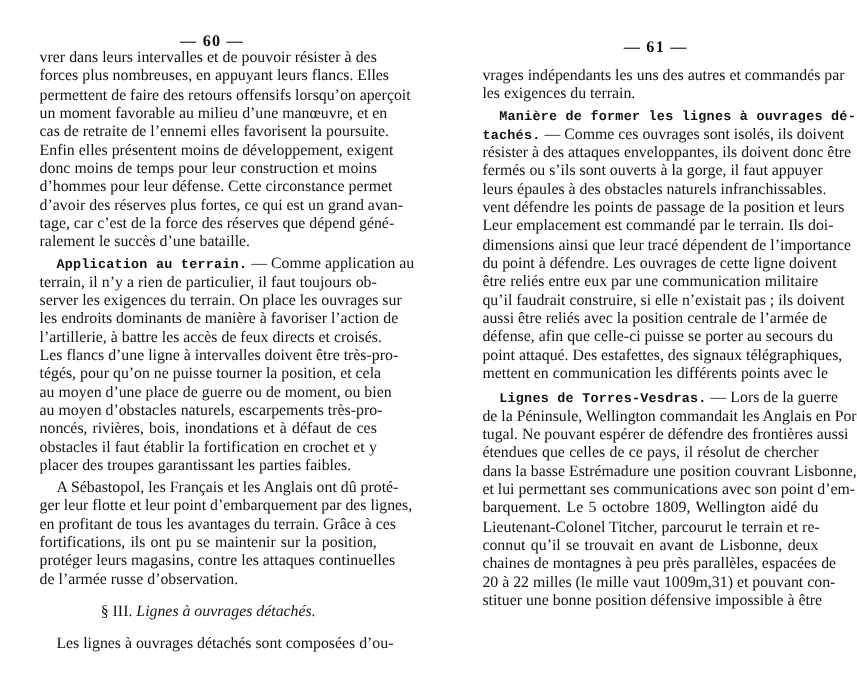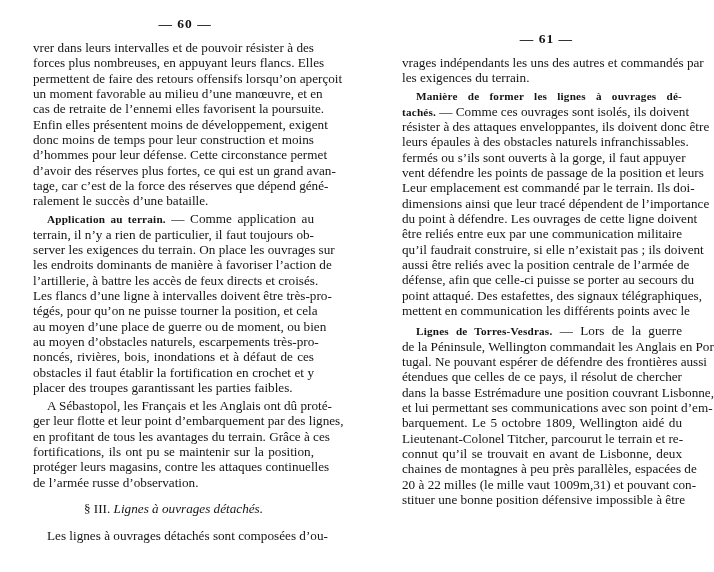--- a/index.html
+++ b/index.html
@@ -2,29 +2,29 @@
 <html><head>
 <meta charset="utf-8">
 <style>
   html, body { margin: 0; padding: 0; background: #ffffff; }
   body { width: 714px; height: 572px; position: relative; overflow: hidden;
          font-family: "Liberation Serif", "DejaVu Serif", serif; color: #141414; }
   .page { position: absolute; top: 0; height: 572px; }
   #page-left { left: 0; width: 357px; }
   #page-right { left: 357px; width: 357px; }
   .folio { position: absolute; font-size: 13.5px; font-weight: bold; letter-spacing: 1px; }
-  #page-left .folio { left: 150px; top: 16px; width: 70px; text-align: center; }
+  #page-left .folio { left: 150px; top: 26px; width: 70px; }
   #page-right .folio { left: 146px; top: 31px; width: 70px; text-align: right; }
   .text { position: absolute; font-size: 13.2px; line-height: 15.35px; }
   #page-left .text { left: 33px; top: 40px; width: 281px; }
   #page-right .text { left: 45px; top: 55px; width: 280px; }
   .line { display: block; white-space: nowrap; text-align: justify; text-align-last: justify; height: 15.35px; overflow: visible; }
   .line.last { text-align-last: left; }
   .line.indent { padding-left: 14px; }
-  .head { font-family: Liberation Serif, serif; font-weight: bold; font-size: 11.2px; letter-spacing: 0.2px; }
+  .head { font-family: Liberation Mono, monospace; font-weight: bold; font-size: 11.2px; letter-spacing: 0.2px; }
   .gap { display: block; height: 2.5px; }
   .section-title { display: block; text-align: center; height: 15.35px; margin: 11px 0 12px 0; }
   .section-title .it { font-style: italic; }
 </style>
 </head>
 <body>
 
 <div class="page" id="page-left">
   <div class="folio">— 60 —</div>
   <div class="text">
@@ -80,22 +80,22 @@
     <div>
         <span class="line">vrages indépendants les uns des autres et commandés par</span>
         <span class="line last">les exigences du terrain.</span>
       </div>
     <span class="gap"></span>
     <div>
       <span class="line indent"><span class="head">Manière de former les lignes à ouvrages dé-</span></span>
       <span class="line"><span class="head">tachés.</span><span> — Comme ces ouvrages sont isolés, ils doivent</span></span>
       <div>
           <span class="line">résister à des attaques enveloppantes, ils doivent donc être</span>
+          <span class="line">fermés ou s’ils sont ouverts à la gorge, il faut appuyer</span>
           <span class="line">leurs épaules à des obstacles naturels infranchissables.</span>
-          <span class="line">fermés ou s’ils sont ouverts à la gorge, il faut appuyer</span>
           <span class="line">vent défendre les points de passage de la position et leurs</span>
           <span class="line">Leur emplacement est commandé par le terrain. Ils doi-</span>
           <span class="line">dimensions ainsi que leur tracé dépendent de l’importance</span>
           <span class="line">du point à défendre. Les ouvrages de cette ligne doivent</span>
           <span class="line">être reliés entre eux par une communication militaire</span>
           <span class="line">qu’il faudrait construire, si elle n’existait pas ; ils doivent</span>
           <span class="line">aussi être reliés avec la position centrale de l’armée de</span>
           <span class="line">défense, afin que celle-ci puisse se porter au secours du</span>
           <span class="line">point attaqué. Des estafettes, des signaux télégraphiques,</span>
           <span class="line">mettent en communication les différents points avec le</span>

